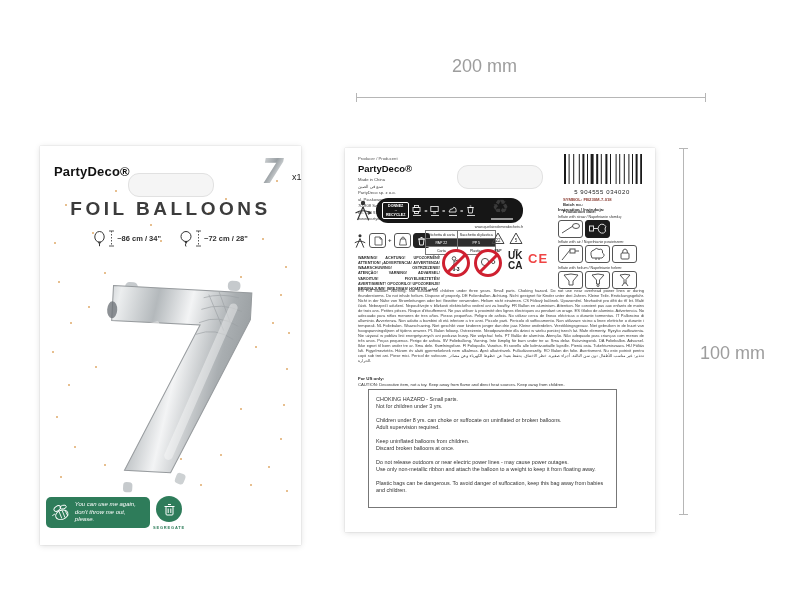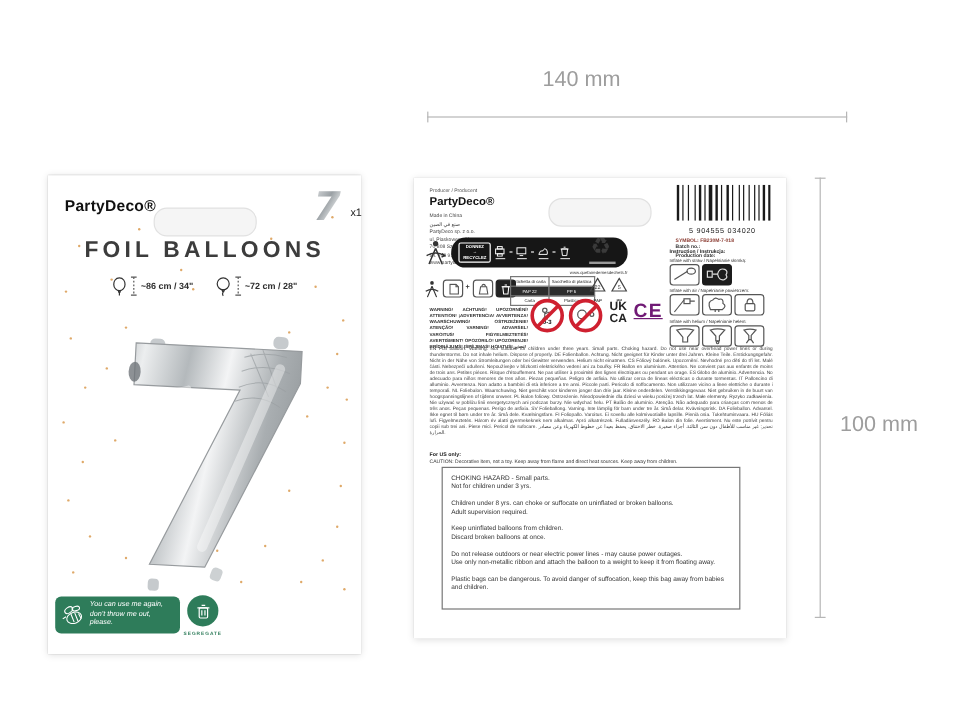--- a/index.html
+++ b/index.html
@@ -63,21 +63,21 @@
   .multilang{position:absolute;left:13px;top:108px;width:82px;font-size:3.8px;font-weight:bold;
     color:#2d2d2d;line-height:1.35;text-align:justify;}
   .noball{position:absolute;width:28px;height:28px;border:3px solid #cf2030;border-radius:50%;
     box-sizing:border-box;background:#fff;}
   .noball::after{content:"";position:absolute;left:-2px;top:10px;width:27px;height:3px;
     background:#cf2030;transform:rotate(-45deg);}
   .age-mark{position:absolute;left:0;bottom:2px;width:100%;text-align:center;
     font-size:5px;font-weight:bold;color:#111;}
   .ukca{position:absolute;left:163px;top:103px;font-size:10px;font-weight:bold;color:#222;
     line-height:.95;white-space:pre-line;}
-  .ce{position:absolute;left:183px;top:103px;font-size:16px;font-weight:bold;color:#701a75;letter-spacing:1px;text-decoration:underline;}
+  .ce{position:absolute;left:183px;top:103px;font-size:13px;font-weight:bold;color:#ef4444;letter-spacing:1px;}
   .bodytext{position:absolute;left:13px;top:140px;width:286px;height:86px;overflow:hidden;
     font-size:4px;line-height:1.25;color:#3a3a3a;text-align:justify;}
   .instructions{position:absolute;left:213px;top:59px;width:90px;}
   .ins-h{font-size:4.2px;font-weight:bold;color:#222;}
   .ins-l{font-size:3.7px;color:#333;margin-top:2.5px;}
   .ins-row{display:flex;gap:2px;margin-top:1px;}
   .pbox{width:25px;height:18px;border:1px solid #555;border-radius:3px;display:flex;
     align-items:center;justify-content:center;box-sizing:border-box;background:#fff;}
   .pbox.dark{background:#1c1c1c;border-color:#1c1c1c;}
   .usonly{position:absolute;left:13px;top:228px;font-size:4.4px;font-weight:bold;color:#222;}
@@ -93,21 +93,21 @@
   .hline{position:absolute;left:356px;top:97px;width:350px;height:1px;background:#b6b6b6;}
   .hline::before,.hline::after{content:"";position:absolute;top:-4px;width:1px;height:9px;background:#b6b6b6;}
   .hline::before{left:0}.hline::after{right:0}
   .vline{position:absolute;left:683px;top:148px;width:1px;height:367px;background:#b6b6b6;}
   .vline::before,.vline::after{content:"";position:absolute;left:-4px;width:9px;height:1px;background:#b6b6b6;}
   .vline::before{top:0}.vline::after{bottom:0}
 </style>
 </head>
 <body>
 
-<div class="dim-label" id="wlabel">140 mm</div>
+<div class="dim-label" id="wlabel">200 mm</div>
 <div class="hline"></div>
 <div class="dim-label" id="hlabel">100 mm</div>
 <div class="vline"></div>
 
 <div class="card" id="front-card">
   <div>
       <div class="dot" style="left: 25px; top: 58px; background: rgb(217, 154, 79);"></div>
       <div class="dot" style="left: 75px; top: 44px; background: rgb(217, 154, 79);"></div>
       <div class="dot" style="left: 128px; top: 38px; background: rgb(217, 154, 79);"></div>
       <div class="dot" style="left: 185px; top: 52px; background: rgb(217, 154, 79);"></div>

